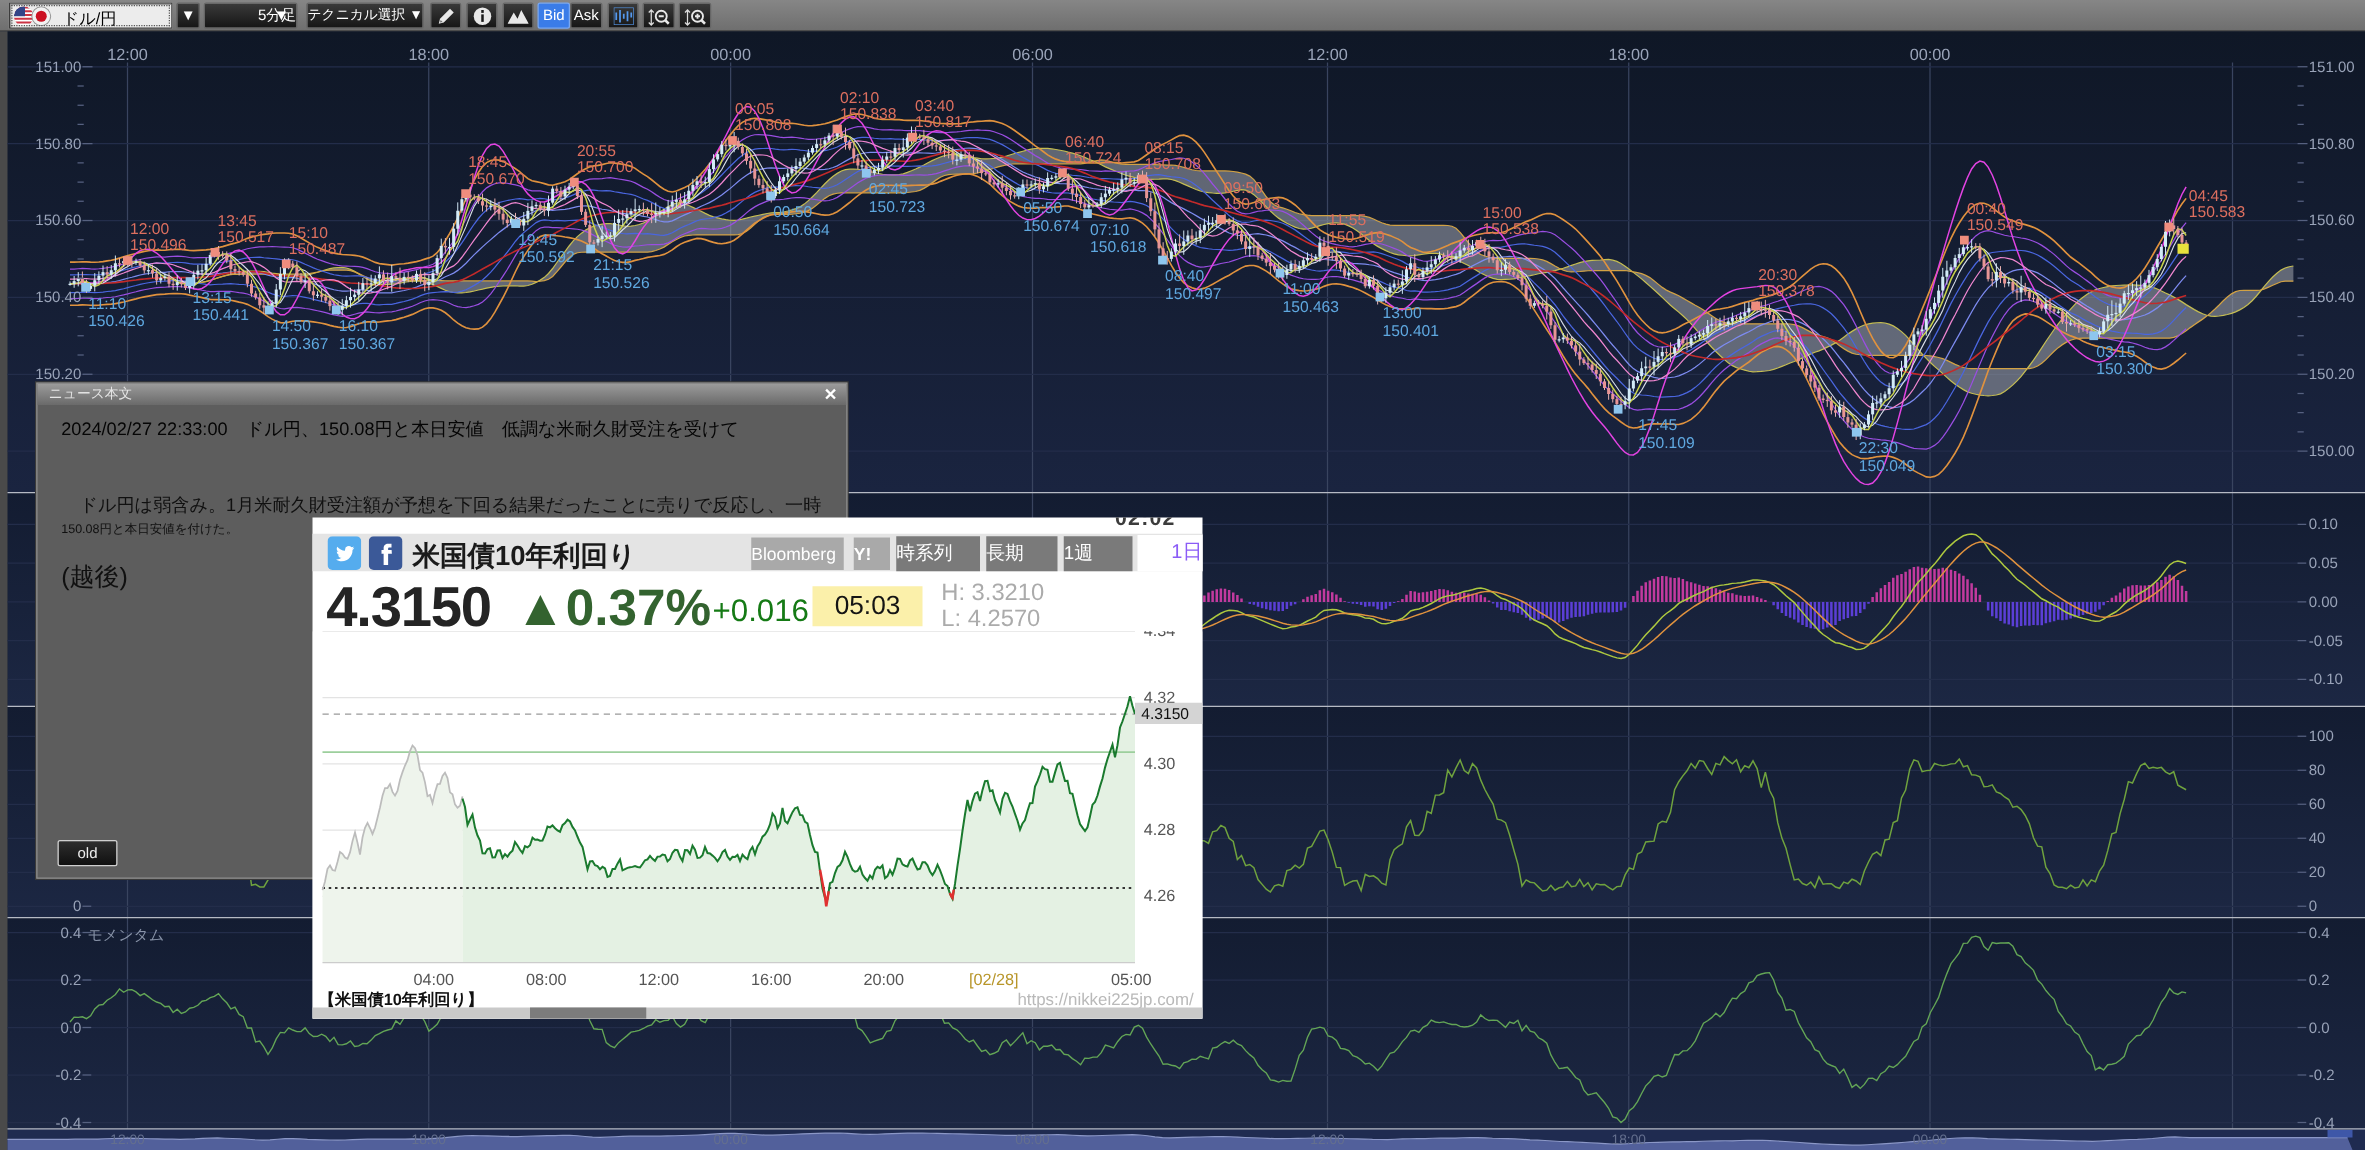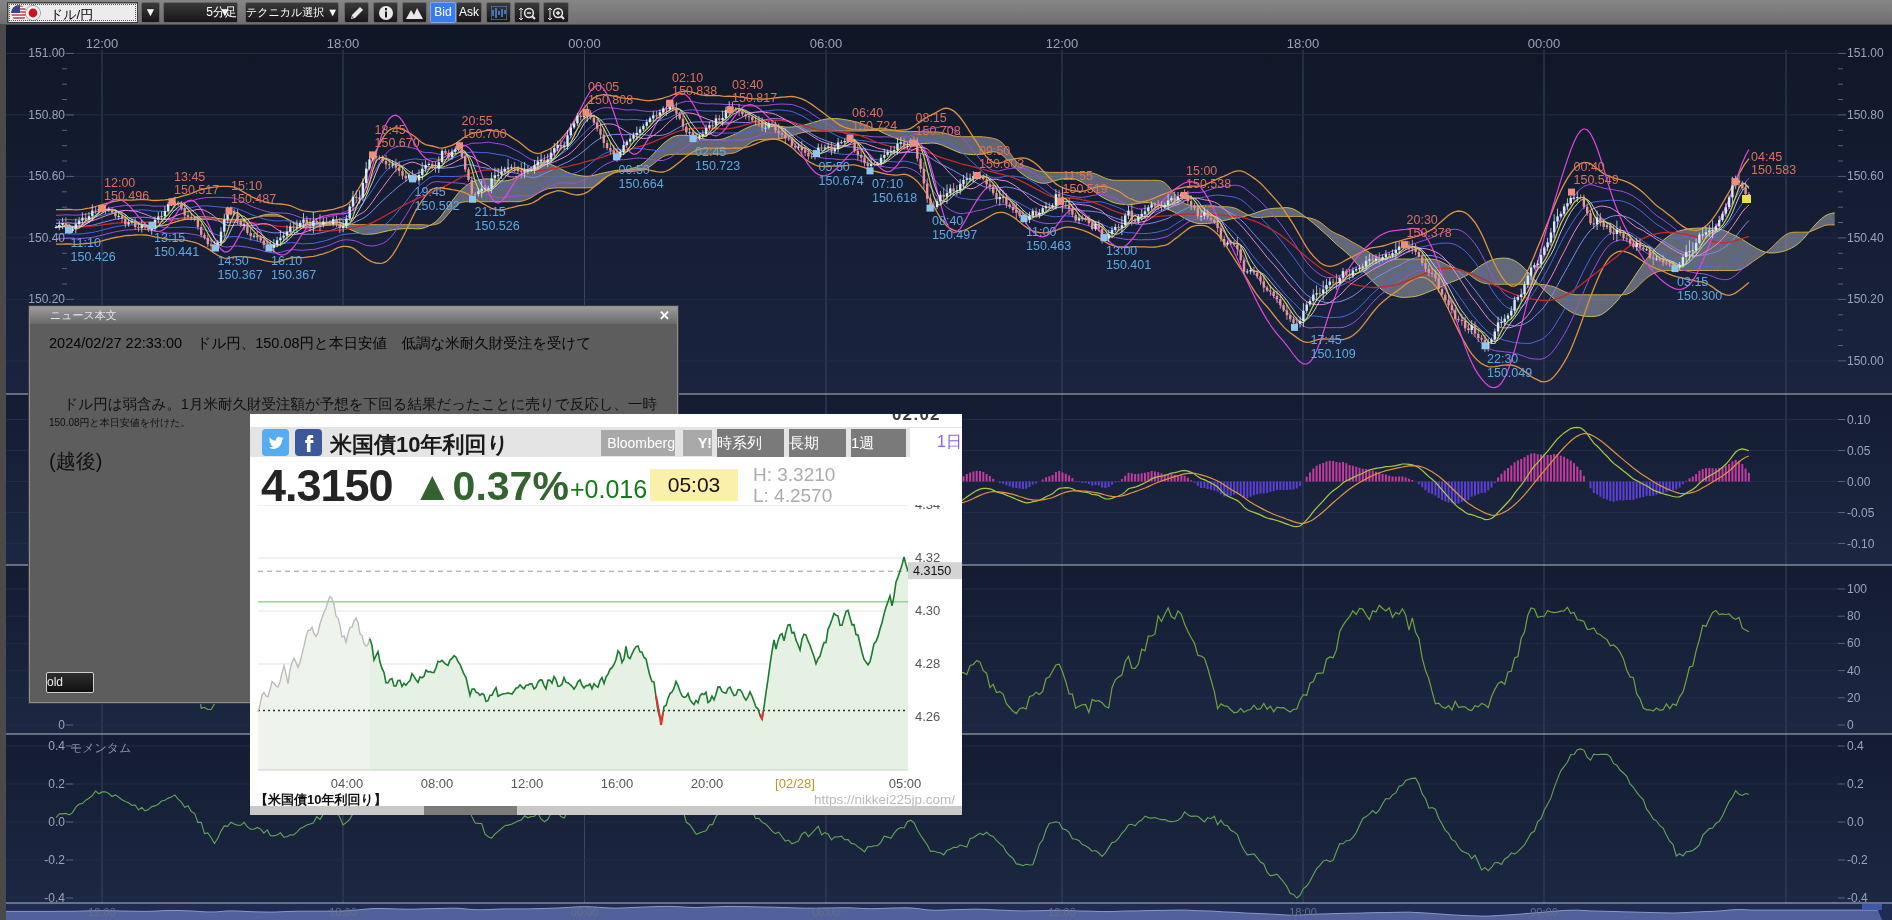--- a/index.html
+++ b/index.html
@@ -7,34 +7,34 @@
 #chart{position:absolute;left:0;top:0}
 
 #tb{position:absolute;left:0;top:0;width:1892px;height:25px;background:linear-gradient(#868686,#6f6f6f);border-bottom:1px solid #4c4c4c}
 .tbtn{position:absolute;top:2px;height:21px;background:linear-gradient(#3a3a3a,#161616);border:1px solid #666;border-radius:2px;color:#fff;font-size:12px;text-align:center;line-height:19px;white-space:nowrap;overflow:hidden}
 #pair{position:absolute;left:7px;top:2px;width:131px;height:21px;background:#ececec;border:1px solid #3c3c3c;box-shadow:inset 1px 1px 0 #9a9a9a}
 #pair .dot{position:absolute;top:2px;width:16px;height:16px;border-radius:50%}
 #pair .txt{position:absolute;left:42px;top:3px;font-size:13px;color:#000}
 #pair .foc{position:absolute;inset:1px;border:1px dotted #555}
 
 #news{position:absolute;left:29px;top:306px;width:649px;height:397px;background:#5d5d5d;border:1px solid #8f8f8f;box-shadow:0 0 0 1px #3a3a3a}
-#news .tbar{position:absolute;left:0;top:0;width:100%;height:17px;background:linear-gradient(#9b9b9b,#6a6a6a);color:#e5e5e5;font-size:11px;line-height:17px;padding-left:20px}
+#news .tbar{position:absolute;left:0;top:0;width:100%;height:17px;background:linear-gradient(#9b9b9b,#6a6a6a);color:#e5e5e5;font-size:11px;line-height:17px;padding-left:9px}
 #news .x{position:absolute;right:7px;top:0px;color:#fff;font-size:13px;font-weight:bold}
 #news .hl{position:absolute;left:19px;top:27px;font-size:14.5px;font-weight:normal;color:#050505}
 #news .p1{position:absolute;left:19px;top:88px;font-size:14.5px;color:#101010}
 #news .p2{position:absolute;left:19px;top:109px;font-size:10px;color:#101010}
 #news .p3{position:absolute;left:19px;top:141px;font-size:20px;color:#101010}
-#news .old{position:absolute;left:16px;bottom:9px;width:48px;height:21px;background:linear-gradient(#2e2e2e,#101010);border:1px solid #cfcfcf;border-radius:2px;color:#ededed;font-size:12px;line-height:19px}
+#news .old{position:absolute;left:16px;bottom:9px;width:48px;height:21px;background:linear-gradient(#2e2e2e,#101010);border:1px solid #cfcfcf;border-radius:2px;color:#ededed;font-size:12px;text-align:center;line-height:19px}
 
 #pop{position:absolute;left:250px;top:414px;width:712px;height:401px;background:#fff}
 #pop .cliptxt{position:absolute;left:0;top:0;width:712px;height:13px;overflow:hidden}
 #pop .cliptxt span{position:absolute;left:642px;top:-9px;font-size:17px;font-weight:bold;color:#3c3c3c;letter-spacing:1px}
 #pop .hdr{position:absolute;left:0;top:13px;width:712px;height:30px;background:#e4e4e4}
 #pop .ttl{position:absolute;left:80px;top:16px;font-size:22px;font-weight:bold;color:#1a1a1a}
-#pop .gbt{position:absolute;background:#a9a9a9;color:#fff;font-size:14px;text-align:right}
+#pop .gbt{position:absolute;background:#a9a9a9;color:#fff;font-size:14px;text-align:left}
 #pop .tab{position:absolute;background:#7a7a7a;color:#fff;font-size:15px;line-height:27px;top:15px;height:28px}
 #pop .tabw{position:absolute;background:#fff;color:#8b5cf6;font-size:16px;text-align:right;line-height:28px;top:14px;height:29px}
 #pop .big{position:absolute;left:11px;top:46px;font-size:45px;font-weight:bold;color:#242424;letter-spacing:-1px}
 #pop .pct{position:absolute;left:162px;top:49px;font-size:41px;font-weight:bold;color:#33632f}
 #pop .chg{position:absolute;left:320px;top:61px;font-size:25px;color:#157a15}
 #pop .tim{position:absolute;left:400px;top:55px;width:88px;height:32px;background:#fbf0aa;color:#141414;font-size:21px;text-align:center;line-height:32px}
 #pop .hi{position:absolute;left:503px;top:50px;font-size:19px;color:#ababab}
 #pop .lo{position:absolute;left:503px;top:71px;font-size:19px;color:#ababab}
 </style></head>
 <body>

